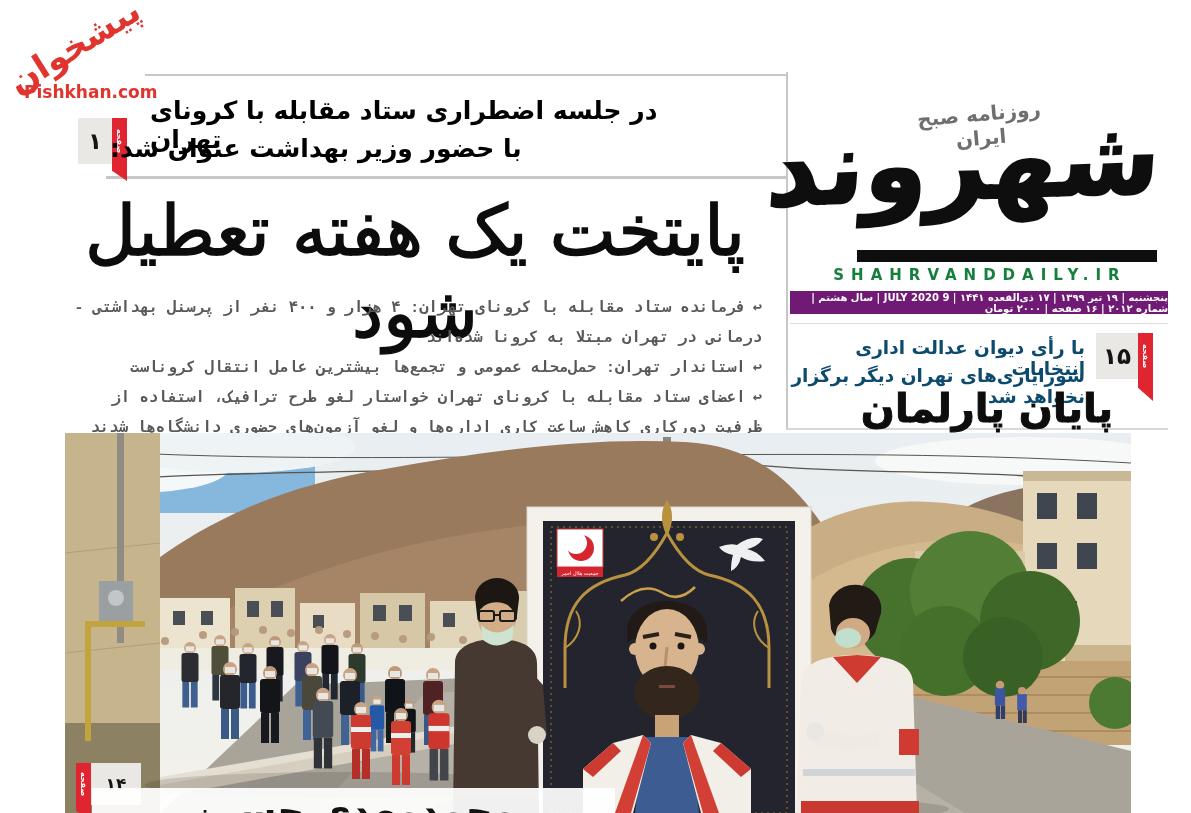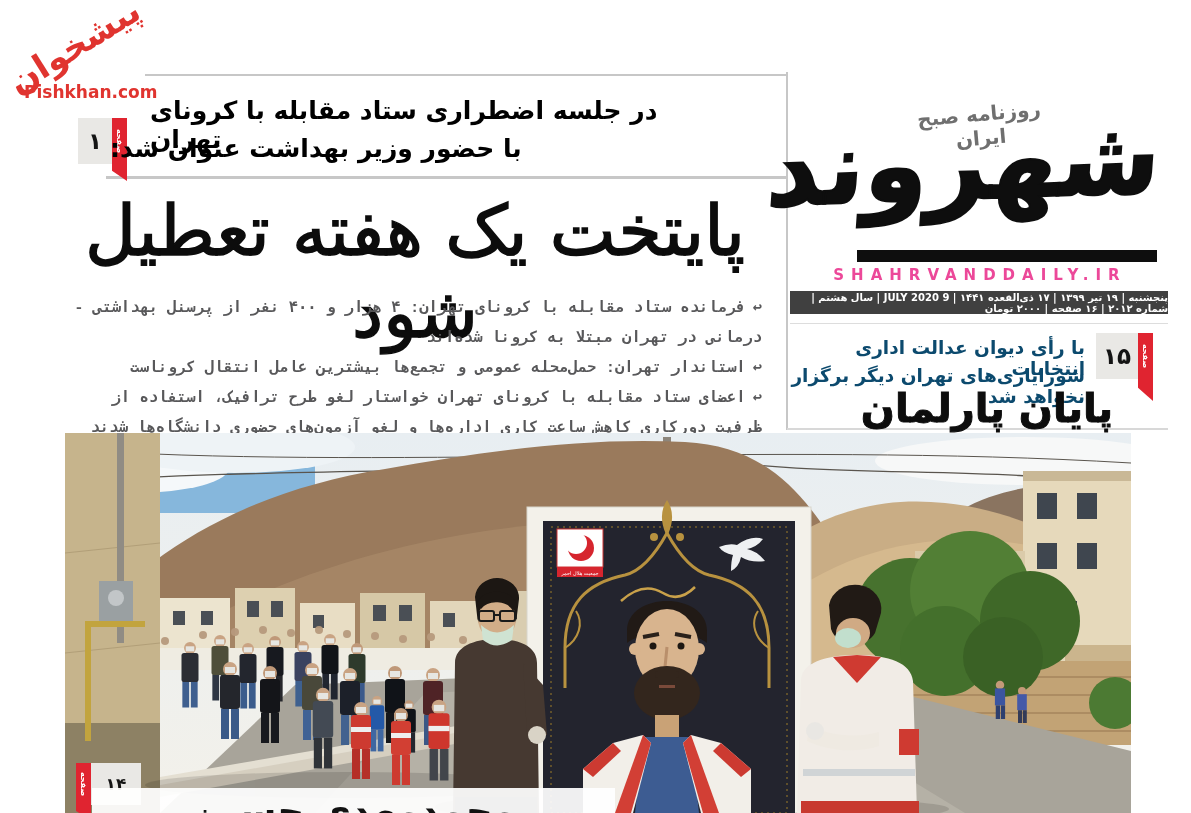--- a/index.html
+++ b/index.html
@@ -18,22 +18,22 @@
   .kicker{color:#000000;font-weight:bold;font-size:25px;text-align:left;}
   .lead-headline{color:#0c0c0c;font-weight:normal;font-size:70px;text-align:center;
                  -webkit-text-stroke:1.5px #0c0c0c;letter-spacing:-1px;}
   .bullets{direction:rtl;color:#58585a;font-size:15.5px;font-weight:bold;line-height:30px;text-align:right;font-family:Liberation Mono, monospace;}
   .bullet .barrow{margin-left:7px;color:#58585a;}
   
   .tagline{color:#6f6f6f;font-size:20px;font-weight:bold;transform:rotate(-5deg);}
   .logo{color:#0e0e0e;font-weight:bold;font-size:102px;line-height:150px;text-align:center;
         transform:skewX(-6deg) rotate(-2deg);-webkit-text-stroke:2px #0e0e0e;}
   .logobar{background:#0e0e0e;}
-  .siteurl{color:#ec4899;font-size:15px;font-weight:bold;letter-spacing:7px;text-align:center;}
-  .datebar{background:#404040;color:#ffffff;font-size:10px;font-weight:bold;display:flex;
+  .siteurl{color:#15803d;font-size:15px;font-weight:bold;letter-spacing:7px;text-align:center;}
+  .datebar{background:#701a75;color:#ffffff;font-size:10px;font-weight:bold;display:flex;
            align-items:center;justify-content:center;direction:rtl;text-align:right;}
   .vline{background:#c7c7c7;}
   .hline{background:#c7c7c7;}
   
   .side-kicker{color:#0c4a6e;font-size:18.5px;font-weight:bold;text-align:right;direction:rtl;}
   .side-headline{color:#0d0d0d;font-size:40px;font-weight:bold;text-align:right;direction:rtl;
                  -webkit-text-stroke:1px #0d0d0d;}
   
   .wm-fa{color:#e0342f;font-size:34px;font-weight:bold;transform:rotate(-32deg);transform-origin:left bottom;}
   .wm-en{color:#e0342f;font-size:17px;font-weight:bold;margin-left:16px;}

